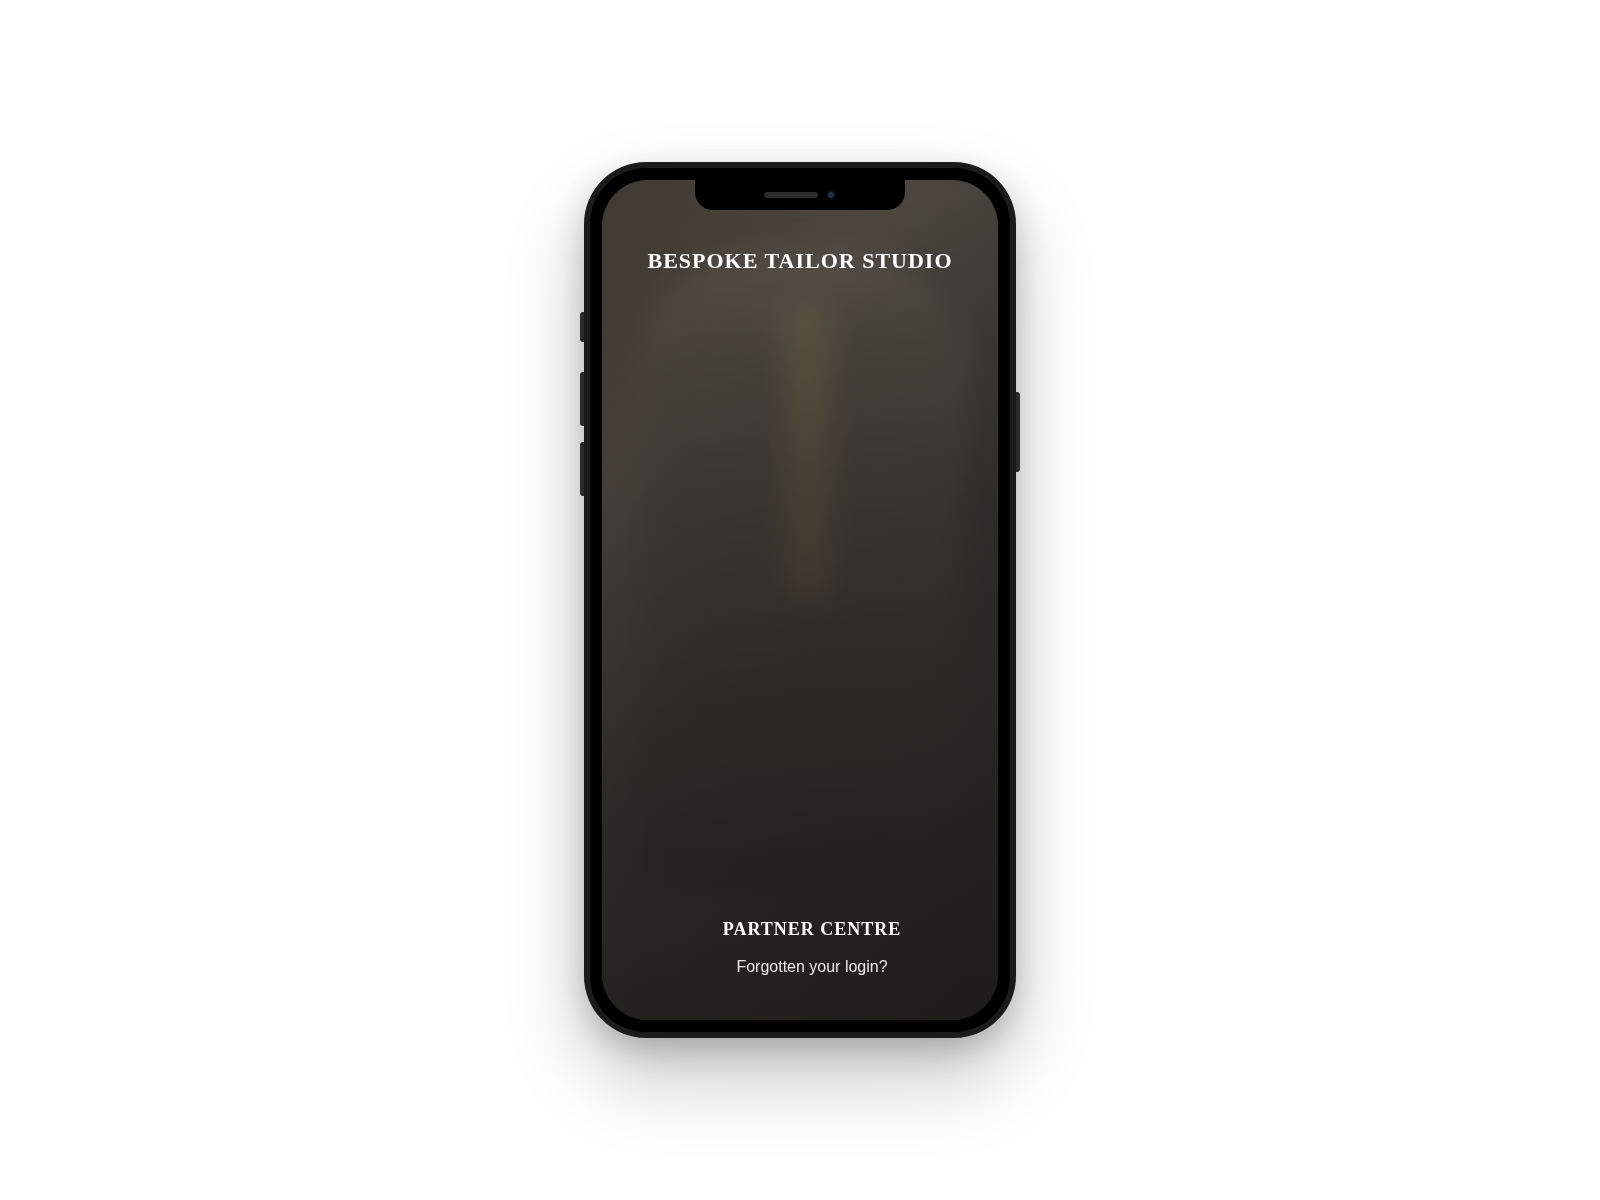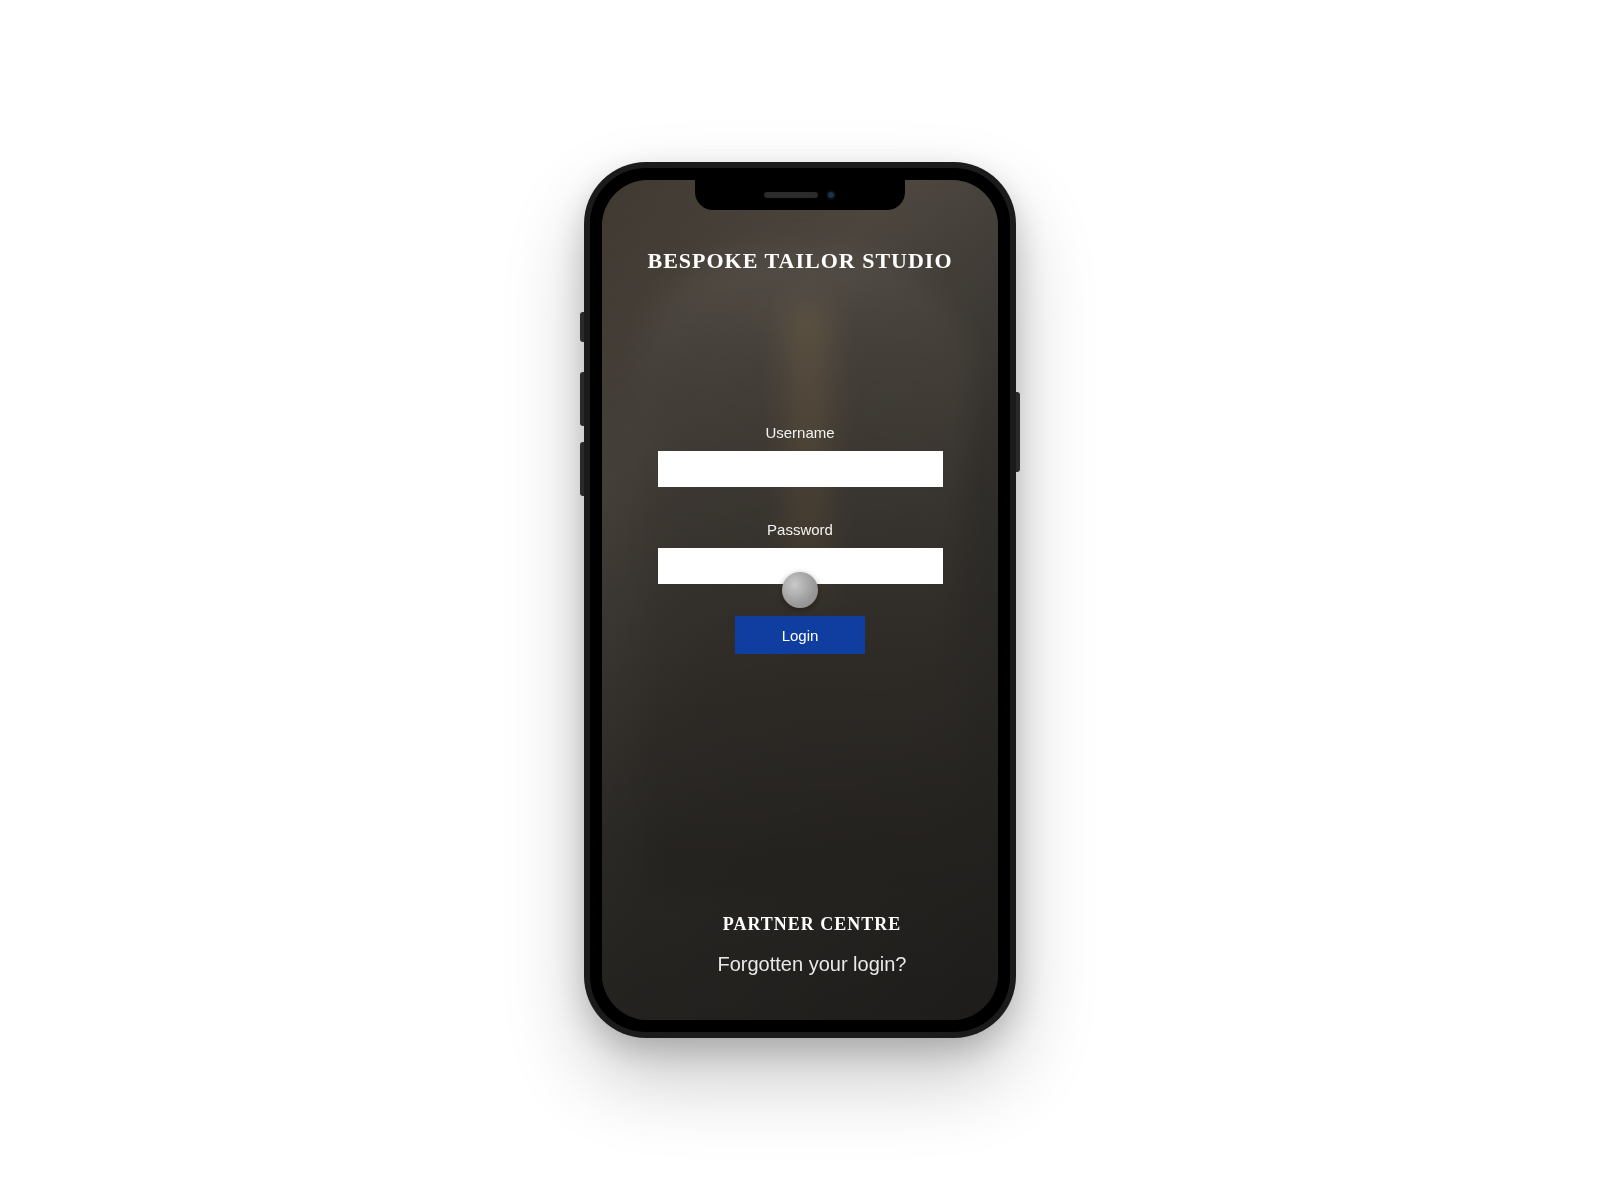--- a/index.html
+++ b/index.html
@@ -156,21 +156,21 @@
       margin-left: 24px;
     }
     .footer-title {
       font-family: Georgia, "Times New Roman", serif;
       font-weight: 700;
       font-size: 18px;
       letter-spacing: 1px;
       margin-bottom: 18px;
     }
     .forgot-link {
-      font-size: 20px;
+      font-size: 16px;
       color: #e9e9e9;
       text-decoration: none;
       cursor: pointer;
     }
   </style>
 </head>
 <body>
 
 <div class="stage">
   <div class="phone">
@@ -188,35 +188,20 @@
       <div class="overlay"></div>
 
       <div class="notch">
         <div class="speaker"></div>
         <div class="camera"></div>
       </div>
 
       <div class="content">
         <div class="title">BESPOKE TAILOR STUDIO</div>
 
-        <div class="form">
-          <div class="label">Username</div>
-          <input class="field" type="text" value="" style="">
-
-          <div class="gap"></div>
-
-          <div class="label">Password</div>
-          <input class="field" type="password" value="" style="">
-
-          <div class="loader-wrap">
-            <div class="loader"></div>
-          </div>
-
-          <button class="login-btn">Login</button>
-        </div>
 
         <div class="footer">
           <div class="footer-title">PARTNER CENTRE</div>
           <a class="forgot-link">Forgotten your login?</a>
         </div>
       </div>
     </div>
   </div>
 </div>
 

